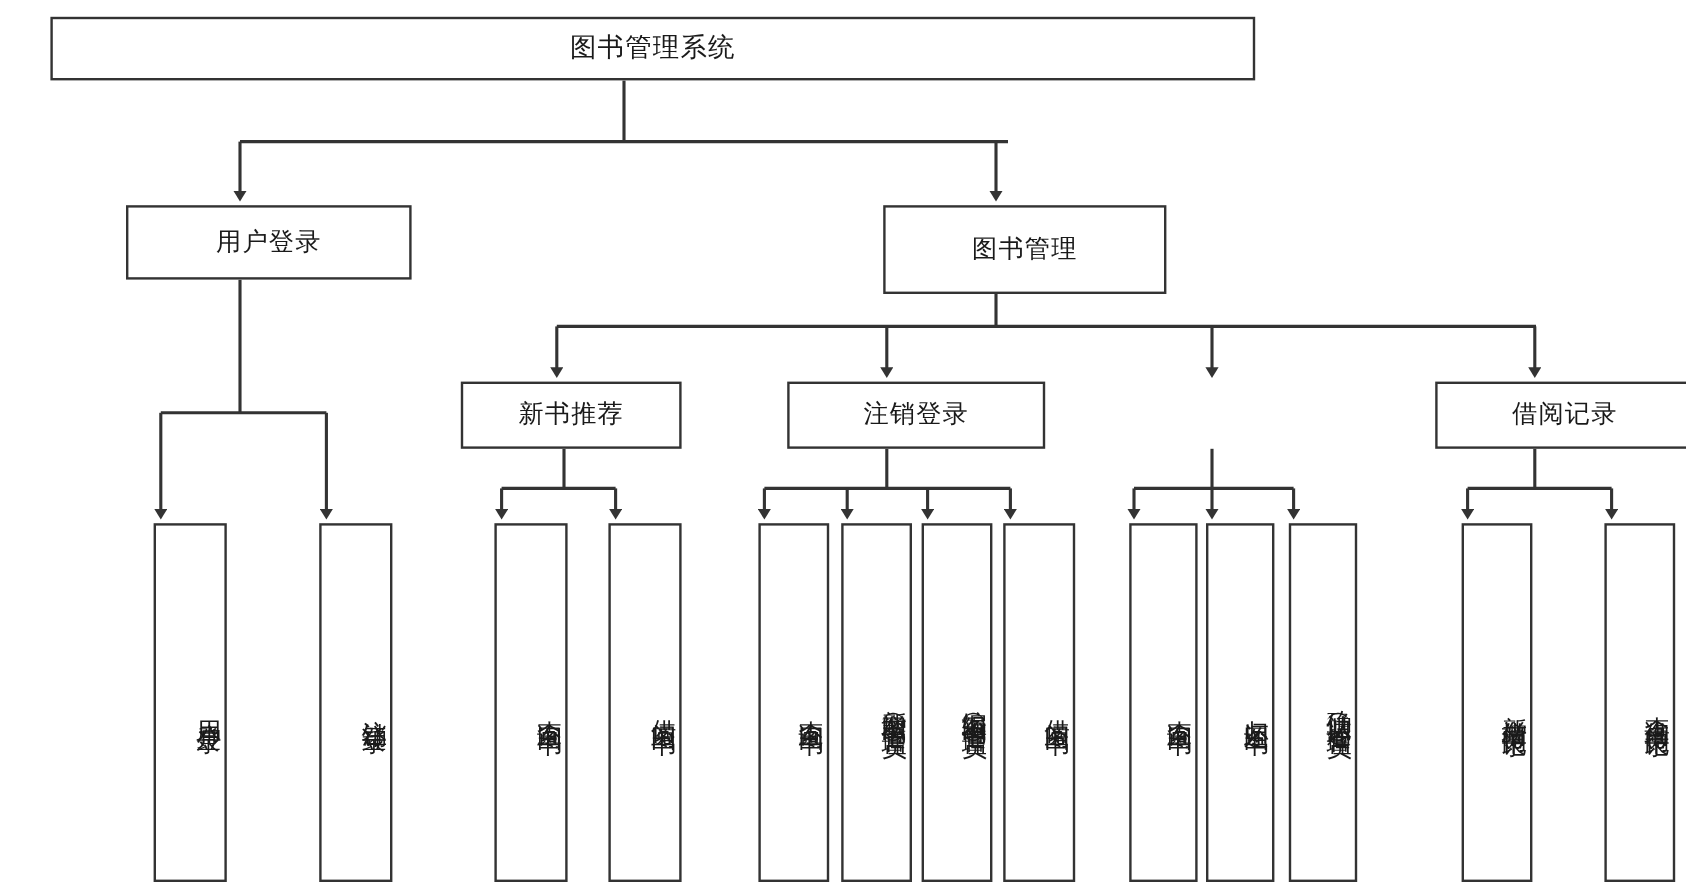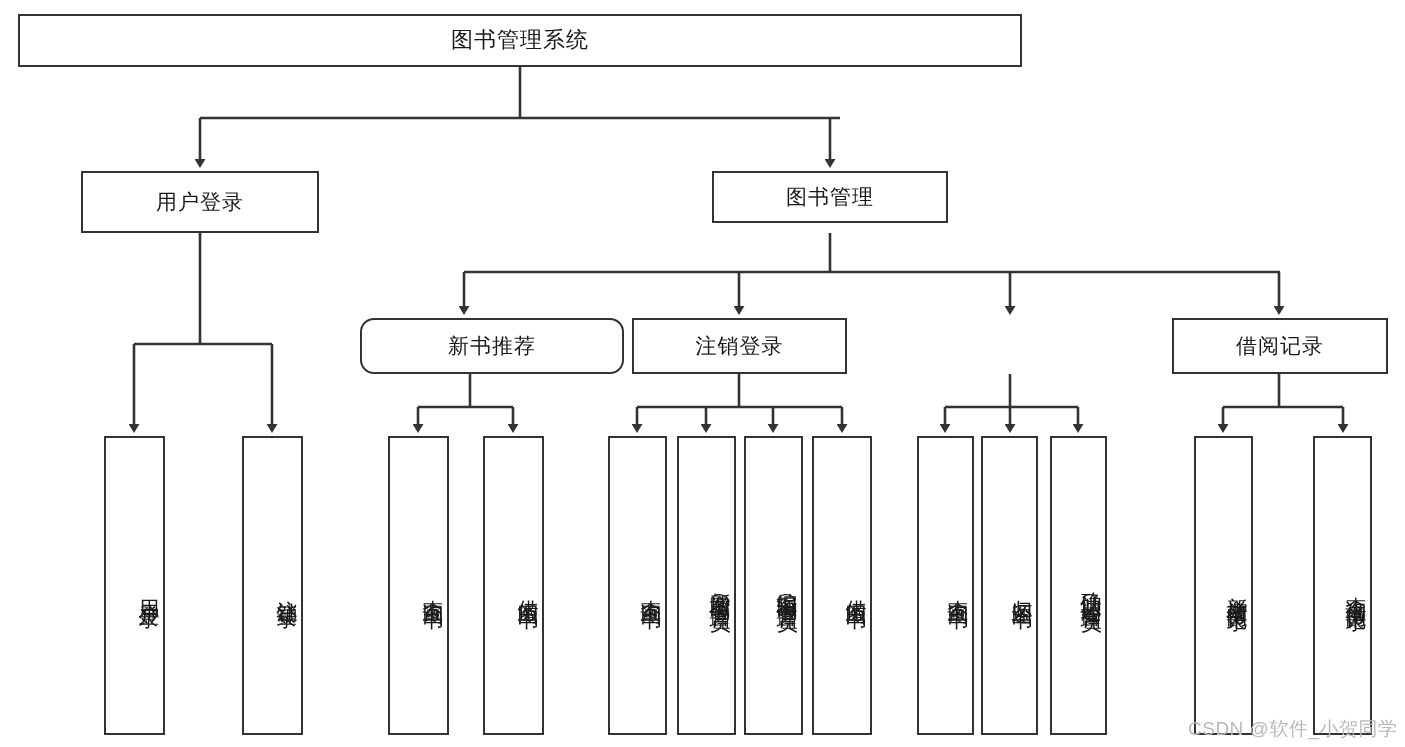--- a/index.html
+++ b/index.html
@@ -29,20 +29,21 @@
   .node {
     position: absolute;
     box-sizing: border-box;
     background: #ffffff;
     border: 2px solid #333333;
     display: flex;
     align-items: center;
     justify-content: center;
     text-align: center;
     color: #1a1a1a;
+    margin-left: 24px;
   }
   .node.horizontal {
     font-size: 21px;
     letter-spacing: 1px;
     line-height: 1.2;
   }
   .node.vertical {
     writing-mode: vertical-rl;
     text-orientation: upright;
     font-size: 21px;
@@ -131,25 +132,25 @@
     </g>
   </svg>
 
   <div class="node horizontal root" style="left: 18px; top: 14px; width: 1004px; height: 53px;">
     <span>图书管理系统</span>
   </div>
 
   <div class="node horizontal" style="left: 81px; top: 171px; width: 238px; height: 62px;">
     <span>用户登录</span>
   </div>
-  <div class="node horizontal" style="left: 712px; top: 171px; width: 236px; height: 52px;">
+  <div class="node horizontal" style="left: 712px; top: 171px; width: 236px; height: 74px;">
     <span>图书管理</span>
   </div>
 
-  <div class="node horizontal" style="left: 360px; top: 318px; width: 264px; height: 56px; border-radius: 14px;">
+  <div class="node horizontal" style="left: 360px; top: 318px; width: 184px; height: 56px;">
     <span>新书推荐</span>
   </div>
   <div class="node horizontal" style="left: 632px; top: 318px; width: 215px; height: 56px;">
     <span>注销登录</span>
   </div>
   <div class="node horizontal" style="left: 1172px; top: 318px; width: 216px; height: 56px;">
     <span>借阅记录</span>
   </div>
 
   <div class="node vertical" style="left: 104px; top: 436px; width: 61px; height: 299px;">
@@ -185,15 +186,14 @@
   <div class="node vertical" style="left: 1050px; top: 436px; width: 57px; height: 299px;">
     <span>确认归还（管理员）</span>
   </div>
   <div class="node vertical" style="left: 1194px; top: 436px; width: 59px; height: 299px;">
     <span>新增借阅记录</span>
   </div>
   <div class="node vertical" style="left: 1313px; top: 436px; width: 59px; height: 299px;">
     <span>查询借阅记录</span>
   </div>
 
-  <div class="watermark" style="left: 1188px; top: 716px; color: rgb(185, 185, 185);">CSDN @软件_小贺同学</div>
 
 </div>
 
 </body></html>

